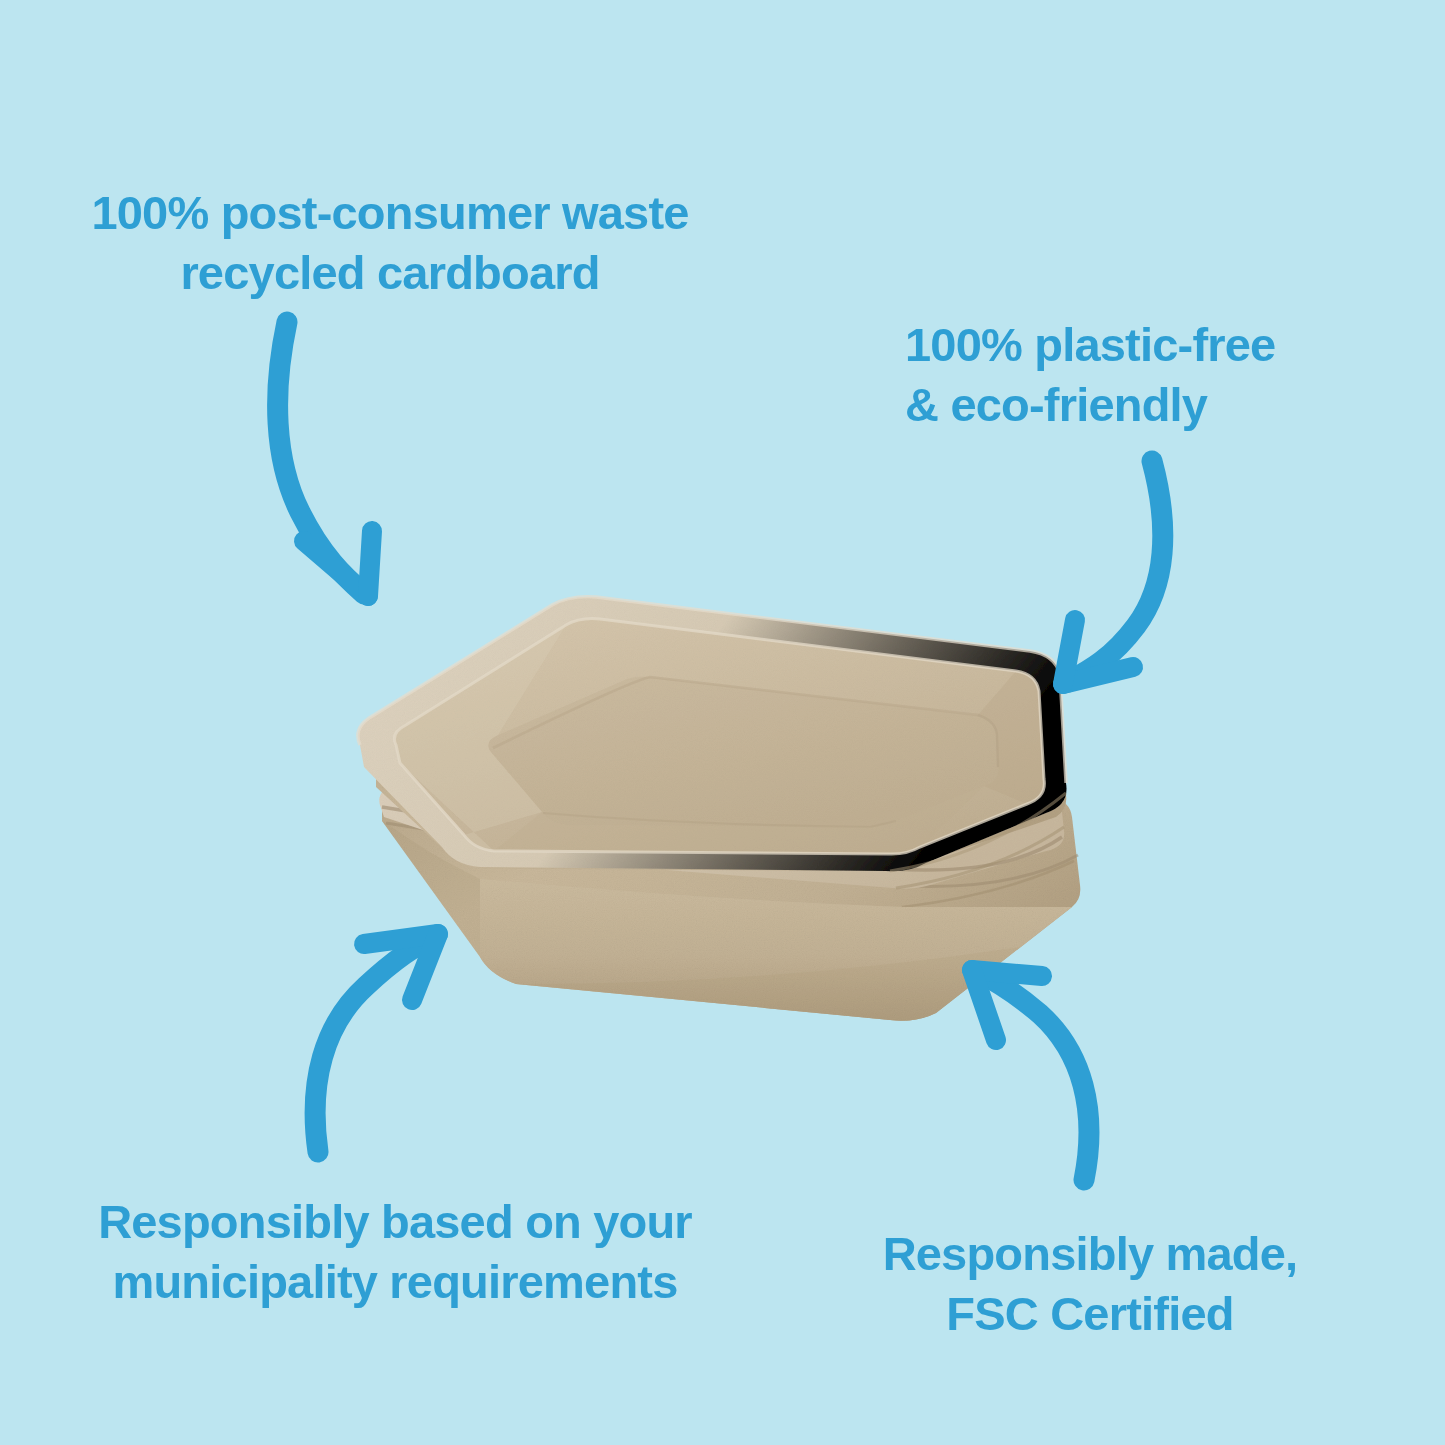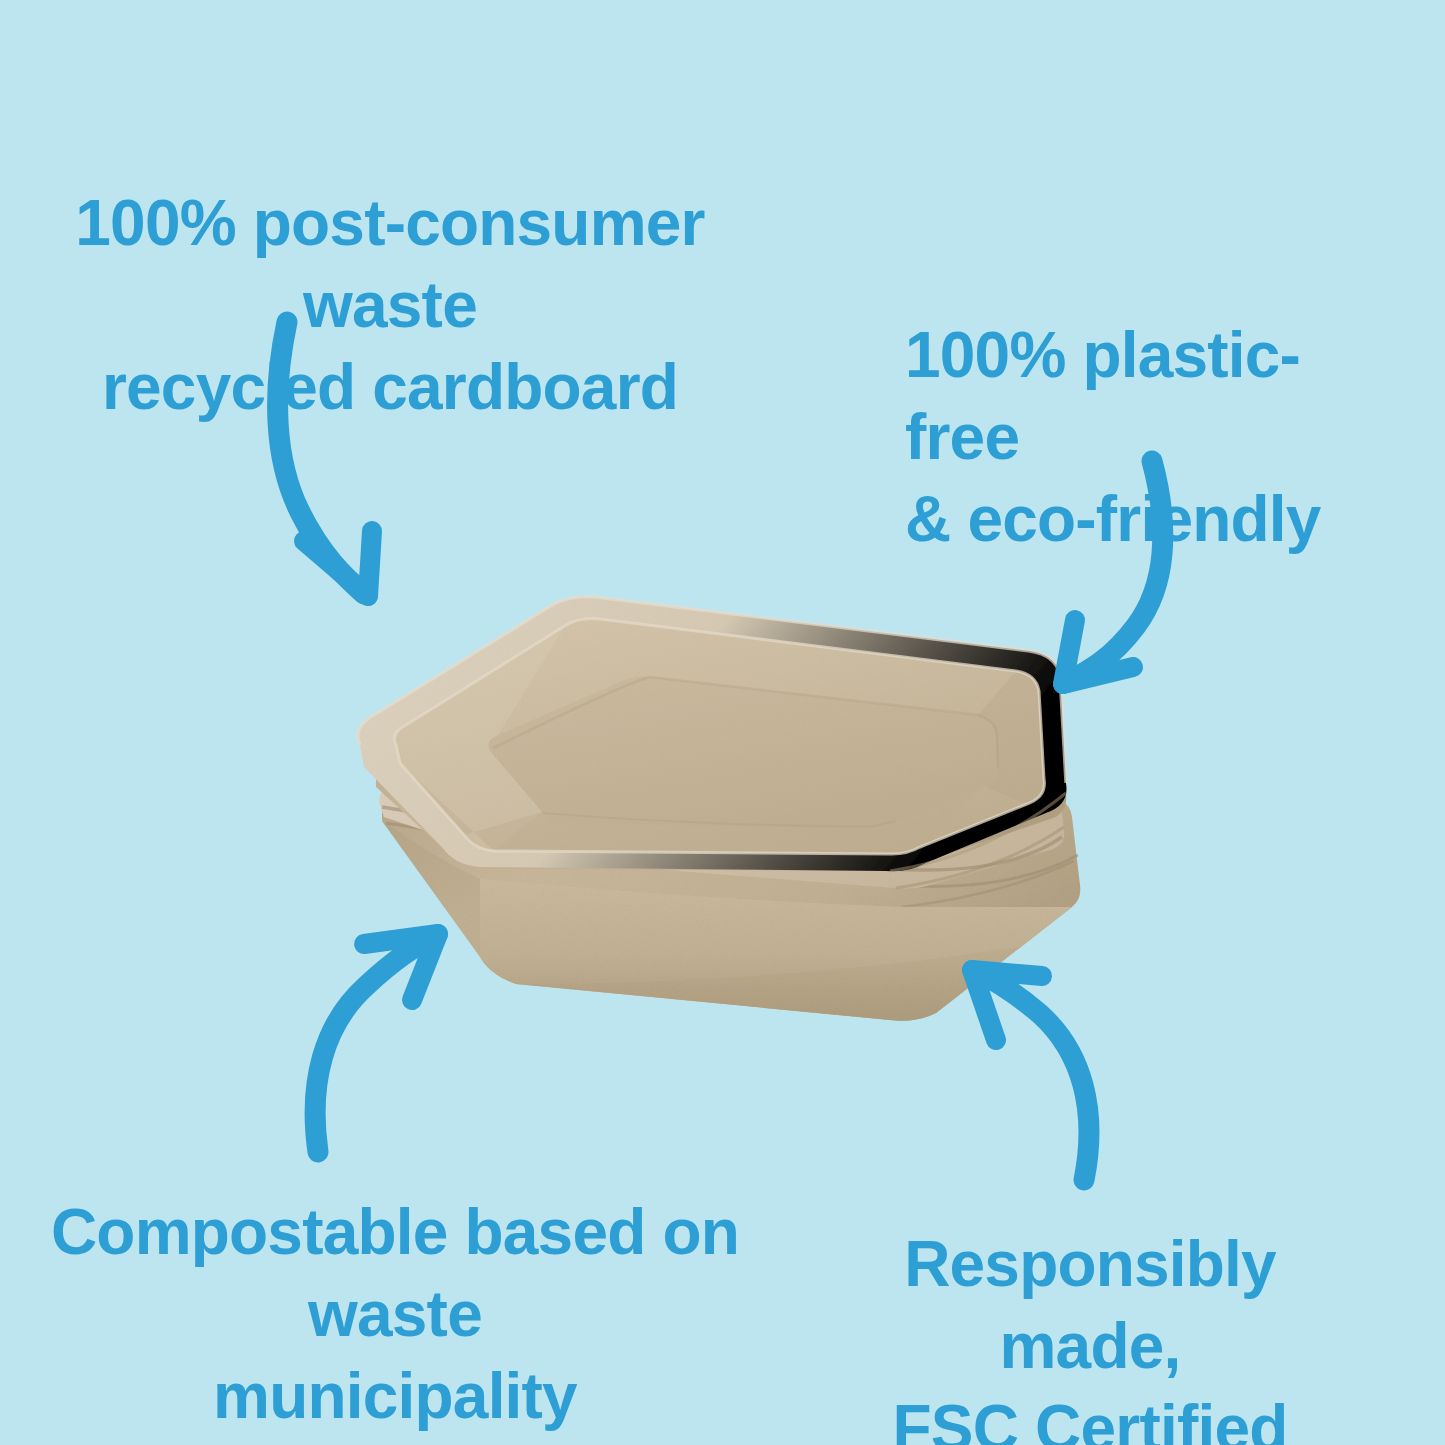--- a/index.html
+++ b/index.html
@@ -20,21 +20,21 @@
     background: #bce5f0;
     overflow: hidden;
   }
 
   
   .callout {
     position: absolute;
     color: #2e9fd4;
     font-family: "Liberation Sans", sans-serif;
     font-weight: bold;
-    font-size: 64px;
+    font-size: 47px;
     line-height: 1.28;
     letter-spacing: -0.8px;
     white-space: pre-line;
   }
 
   #callout-top-left {
     left: 40px;
     top: 183px;
     width: 700px;
     text-align: center;
@@ -242,19 +242,19 @@
     </g>
 
   </svg>
 
   <div class="callout" id="callout-top-left">100% post-consumer waste
 recycled cardboard</div>
 
   <div class="callout" id="callout-top-right">100% plastic-free
 &amp; eco-friendly</div>
 
-  <div class="callout" id="callout-bottom-left">Compostable based on waste
+  <div class="callout" id="callout-bottom-left">Responsibly based on your
 municipality requirements</div>
 
   <div class="callout" id="callout-bottom-right">Responsibly made,
 FSC Certified</div>
 
 </div>
 
 </body></html>

